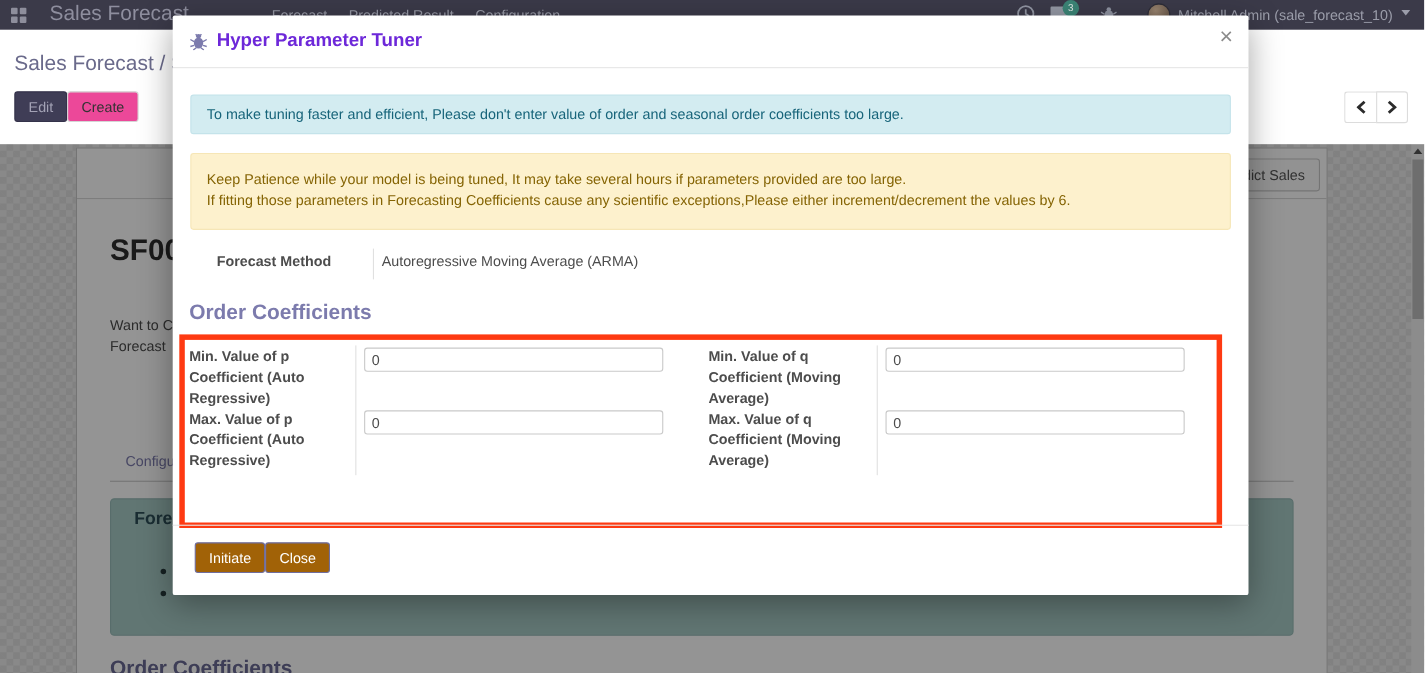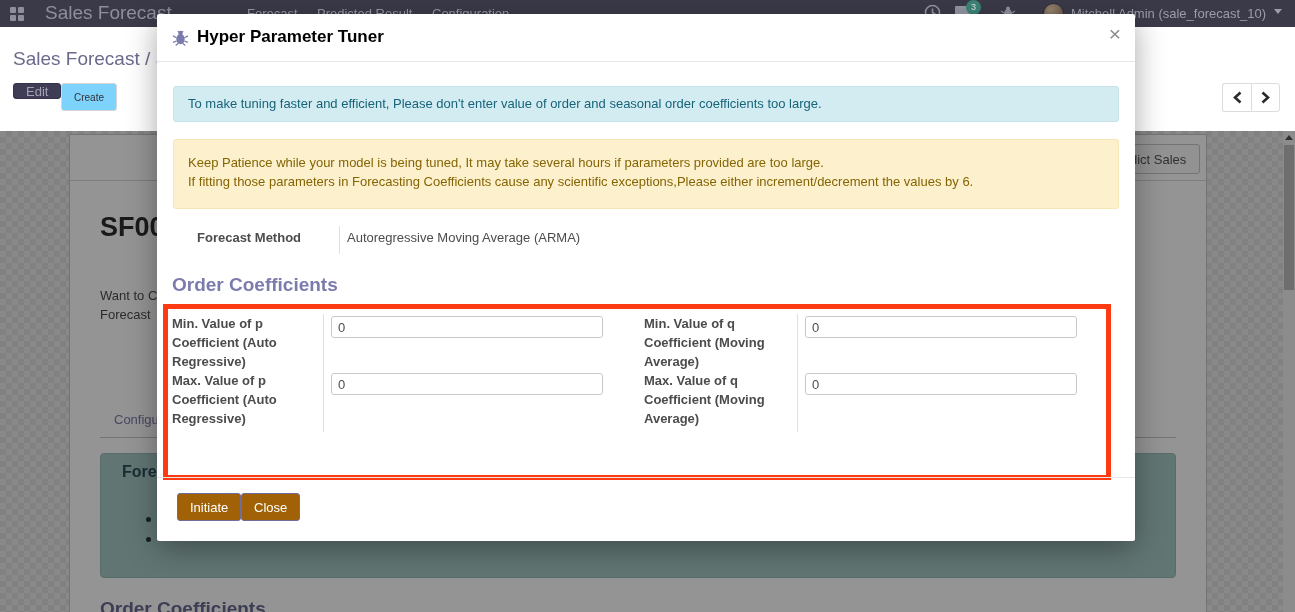--- a/index.html
+++ b/index.html
@@ -18,24 +18,24 @@
     background:#3c8577; color:#dfe9e6; font-size:9px; text-align:center; line-height:15px; z-index:4; }
   .avatar { position:absolute; left:1043px; top:3px; width:21px; height:21px; border-radius:50%;
     background:radial-gradient(circle at 35% 30%, #9a8570, #5c4c40); border:1px solid #2c2c38; }
   .username { position:absolute; left:1071px; top:6px; font-size:13px; color:#9b9daa; cursor:pointer; }
   .caret { position:absolute; left:1274px; top:9px; width:0; height:0;
     border-left:4px solid transparent; border-right:4px solid transparent; border-top:5px solid #9b9daa; }
 
   
   .control-panel { position:absolute; left:0; top:27px; width:1295px; height:104px; background:#ffffff; z-index:2; }
   .breadcrumb { position:absolute; left:13px; top:21px; font-size:19px; color:#6a6a8b; white-space:nowrap; }
-  .btn-edit { position:absolute; left:13px; top:56px; height:16px; padding:0 12px; background:#3f3d56;
+  .btn-edit { position:absolute; left:13px; top:56px; height:28px; padding:0 12px; background:#3f3d56;
     border:1px solid #34324a; border-radius:3px; color:#a3a2b5; font-size:13px; cursor:pointer; }
-  .btn-create { position:absolute; left:61px; top:56px; height:28px; padding:4px 12px; background:#7dd3fc;
-    border:1px solid #d5d5d5; border-radius:3px; color:#333; font-size:10px; cursor:pointer; }
+  .btn-create { position:absolute; left:61px; top:56px; height:28px; padding:4px 12px; background:#ec4899;
+    border:1px solid #d5d5d5; border-radius:3px; color:#333; font-size:13px; cursor:pointer; }
   .pager-text { position:absolute; left:1178px; top:63px; font-size:13px; color:#3b82f6;margin-left:48px; }
   .pager-btns { position:absolute; left:1222px; top:56px; height:29px; display:flex; }
   .pager-btn { width:29px; height:29px; background:#fff; border:1px solid #dcdcdc; display:flex;
     align-items:center; justify-content:center; cursor:pointer; }
   .pager-btn:first-child { border-radius:3px 0 0 3px; border-right:none; }
   .pager-btn:last-child { border-radius:0 3px 3px 0; }
 
   
   .content { position:absolute; left:0; top:131px; width:1295px; height:481px;
     background-color:#ececec;
@@ -65,21 +65,21 @@
     justify-content:center; cursor:pointer; }
   .sb-arrow:after { content:""; border-left:4px solid transparent; border-right:4px solid transparent;
     border-bottom:5px solid #555; }
   .sb-thumb { position:absolute; left:1px; top:14px; width:10px; height:145px; background:#bdbdbd; cursor:grab; }
 
   
   .modal { position:absolute; left:157px; top:14px; width:978px; height:527px; background:#fff;
     border-radius:2px; box-shadow:0 8px 30px rgba(0,0,0,0.35); z-index:10; }
   .modal-header { position:absolute; left:0; top:0; width:100%; height:48px; border-bottom:1px solid #e6e6e6; }
   .bug-icon { position:absolute; left:15px; top:15px; }
-  .modal-title { position:absolute; left:40px; top:13px; font-size:17px; font-weight:bold; color:#000000; }
+  .modal-title { position:absolute; left:40px; top:13px; font-size:17px; font-weight:bold; color:#6d28d9; }
   .modal-close { position:absolute; right:14px; top:9px; font-size:21px; color:#8b8b8b; cursor:pointer;
     line-height:21px; font-weight:normal; }
   .alert-info { position:absolute; left:16px; top:72px; width:946px; height:36px; background:#d3ecf1;
     border:1px solid #c4e3ea; border-radius:3px; color:#17647a; font-size:13px; padding:9px 14px; }
   .alert-warning { position:absolute; left:16px; top:125px; width:946px; height:70px; background:#fdf1cd;
     border:1px solid #f6e6b6; border-radius:3px; color:#856404; font-size:13px; padding:13px 14px; line-height:19px; }
   .method-row { position:absolute; left:16px; top:212px; width:946px; height:30px; }
   .method-label { position:absolute; left:0; top:4px; width:150px; font-size:13px; font-weight:bold; color:#4c4c4c;padding-left:24px; }
   .method-sep { position:absolute; left:166px; top:0; height:28px; border-left:1px solid #e0e0e0; }
   .method-value { position:absolute; left:174px; top:4px; font-size:13px; color:#4c4c4c; }

